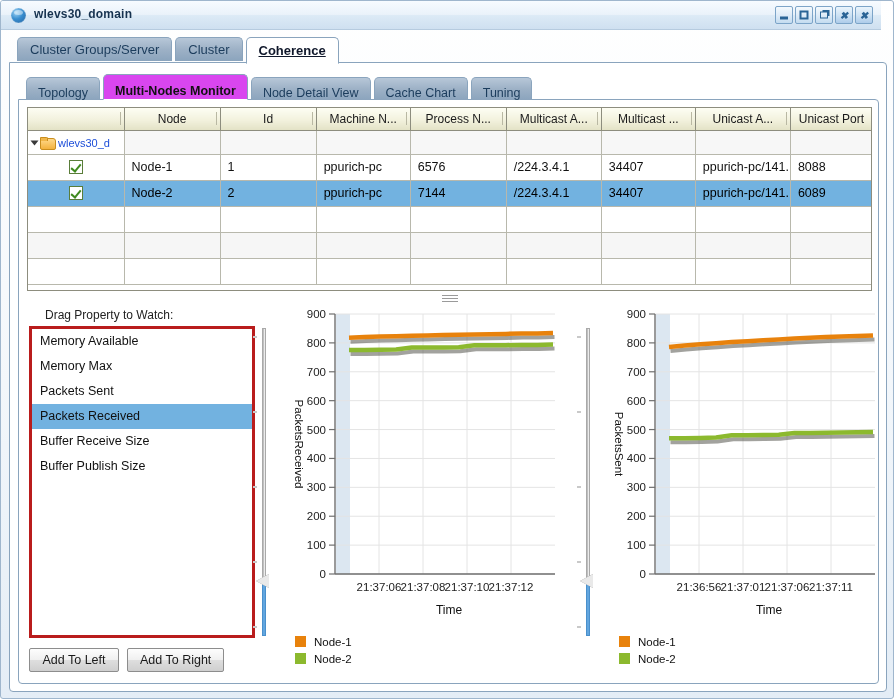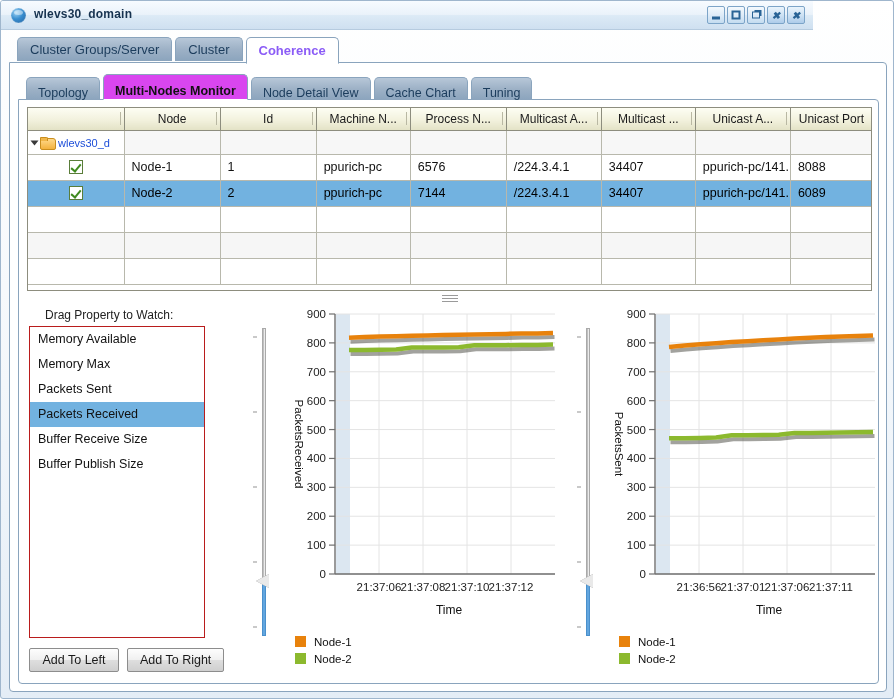--- a/index.html
+++ b/index.html
@@ -17,21 +17,21 @@
     position: absolute; left: 0; top: 0;
     width: 894px; height: 699px;
     background: linear-gradient(to bottom, #ffffff 0%, #f3f7fb 55%, #e4edf6 100%);
     border: 1px solid #9fb6cd;
     border-radius: 3px;
     overflow: hidden;
   }
 
   #titlebar {
     position: absolute; left: 0; top: 0;
-    width: 812px; height: 29px;
+    width: 880px; height: 29px;
     background: linear-gradient(to bottom, #f7fbff 0%, #eaf2fa 48%, #dceaf6 52%, #cfe0f0 100%);
     border-bottom: 1px solid #b6cbdf;
   }
   #title-icon {
     position: absolute; left: 10px; top: 7px;
     width: 15px; height: 15px; border-radius: 50%;
     background: radial-gradient(circle at 35% 30%, #9fd4f5 0%, #3a8fd0 45%, #1f5f9e 100%);
     box-shadow: inset 0 0 1px #ffffff;
   }
   #title-icon::after {
@@ -83,24 +83,25 @@
     border: 1px solid #8aa4bd;
     border-bottom: none;
     border-radius: 5px 5px 0 0;
     background: linear-gradient(to bottom, #b7c7d8 0%, #9db1c6 50%, #8ba4bd 100%);
     cursor: pointer;
     white-space: nowrap;
   }
   .otab.active {
     background: #ffffff;
     font-weight: bold;
-    color: #8b5cf6;
+    color: #0f172a;
     height: 27px; line-height: 26px;
     position: relative; z-index: 6;
     border-bottom: 1px solid #ffffff;
+    text-decoration: underline;
   }
 
   #outer-panel {
     position: absolute; left: 8px; top: 61px;
     width: 878px; height: 630px;
     background: #ffffff;
     border: 1px solid #8aa4bd;
     border-radius: 0 4px 4px 4px;
   }
 
@@ -239,22 +240,22 @@
 
   
   #bottom { position: absolute; left: 0; top: 204px; width: 861px; height: 379px; }
 
   #drag-label {
     position: absolute; left: 26px; top: 4px;
     font-size: 12px; font-weight: normal; color: #222;
   }
   #prop-list {
     position: absolute; left: 10px; top: 22px;
-    width: 176px; height: 312px;
-    background: #ffffff; border: 1px solid #b91c1c;
+    width: 226px; height: 312px;
+    background: #ffffff; border: 3px solid #b91c1c;
     overflow: hidden;
   }
   .prop {
     height: 25px; line-height: 25px;
     padding-left: 8px; font-size: 12.5px; color: #111;
     cursor: pointer; white-space: nowrap;
   }
   .prop.sel { background: #72b2e0; }
 
   .btnrow { position: absolute; left: 10px; top: 344px; display: flex; gap: 8px; }

